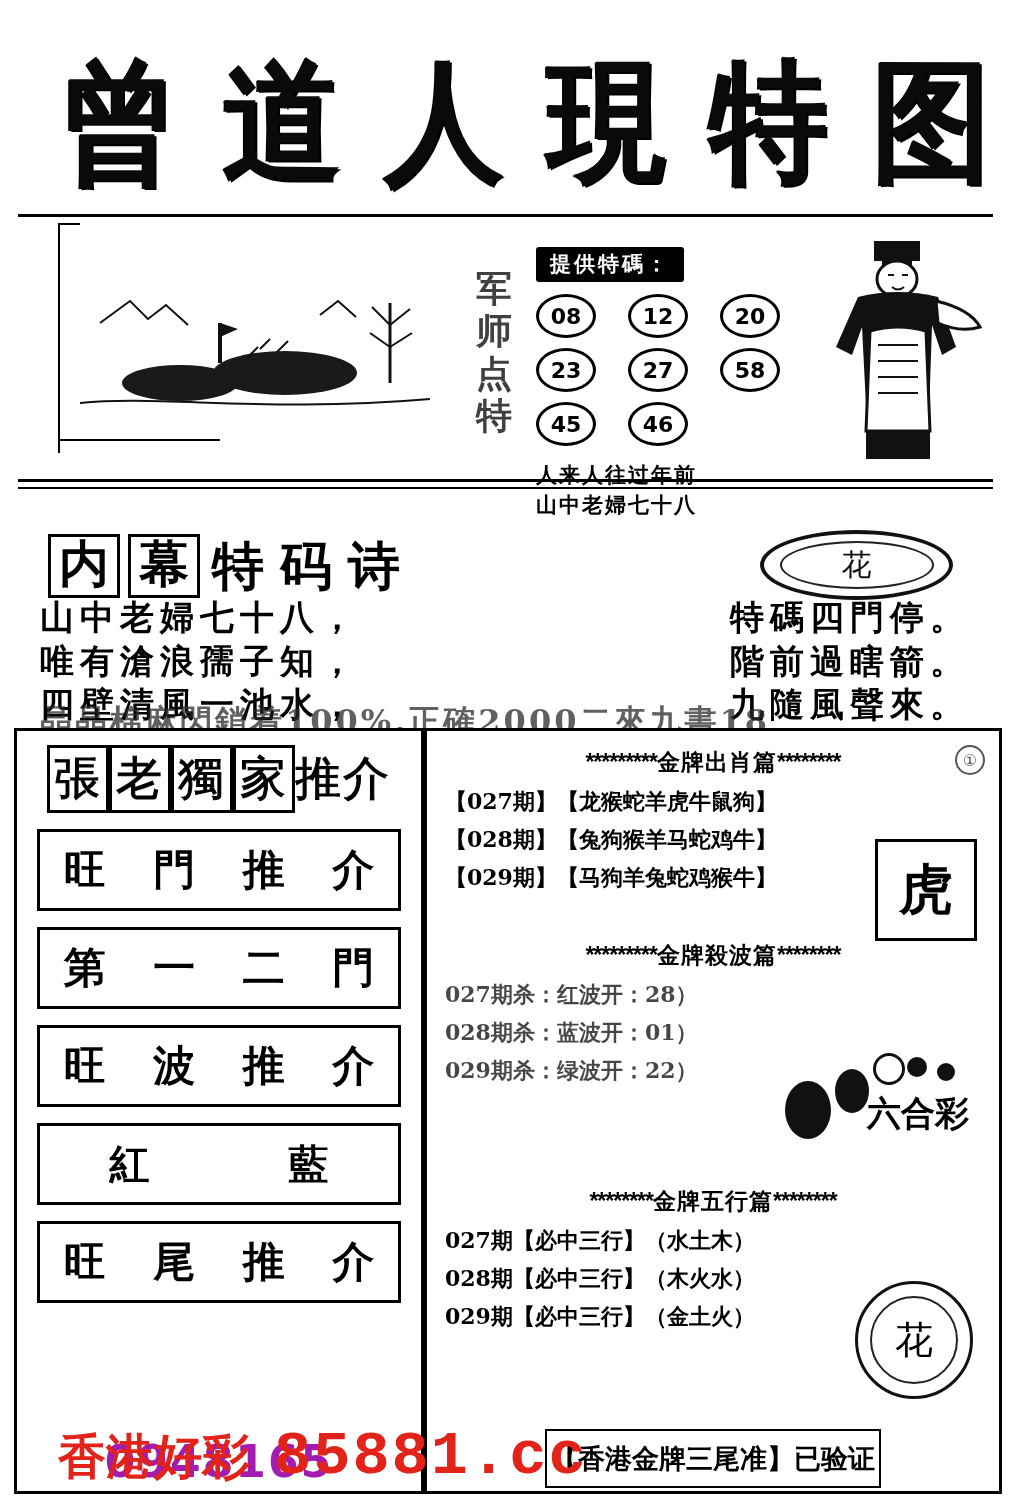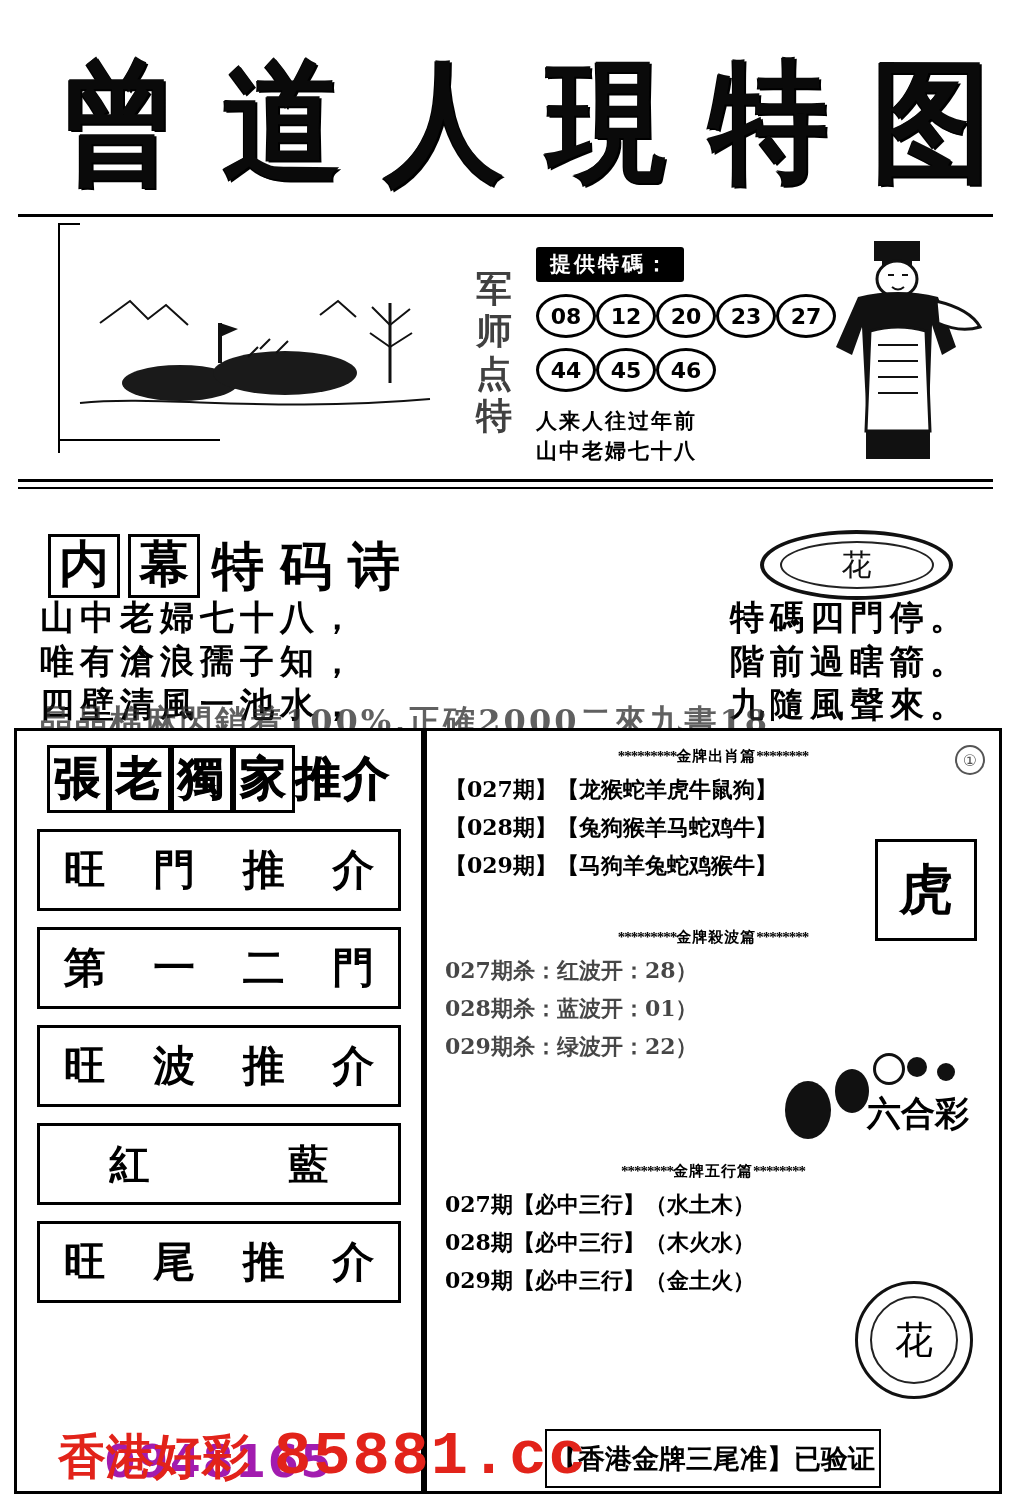--- a/index.html
+++ b/index.html
@@ -43,21 +43,21 @@
     font-family:"DejaVu Serif","Liberation Serif",serif;
     font-weight:bold;font-size:36px;line-height:1.18;text-align:center;color:#404040;
   }
 
   .codebox{position:absolute;left:518px;top:30px;width:270px;}
   .codebox .hdr{
     display:inline-block;background:#000;color:#fff;font-weight:bold;
     font-size:21px;letter-spacing:3px;padding:3px 14px 4px;border-radius:3px;
     font-family:Liberation Serif, serif;
   }
-  .balls{margin-top:12px;display:grid;grid-template-columns:repeat(5,1fr);gap:10px 0;}
+  .balls{margin-top:12px;display:grid;grid-template-columns:repeat(3,1fr);gap:10px 6px;}
   .ball{
     width:54px;height:38px;border:3px solid #000;border-radius:50%;
     display:flex;align-items:center;justify-content:center;
     font-weight:bold;font-size:22px;font-family:"DejaVu Sans",sans-serif;
   }
   .couplet{
     margin-top:14px;font-family:"DejaVu Serif","Liberation Serif",serif;
     font-weight:bold;font-size:21px;line-height:1.45;letter-spacing:2px;
   }
   .figure{position:absolute;left:790px;top:18px;width:180px;height:230px;}
@@ -98,21 +98,21 @@
   }
 
   
   .left-card{
     position:absolute;left:14px;top:728px;width:404px;height:760px;
     border:3px solid #000;background:#fff;
   }
   .left-card .title{
     margin:14px auto 0;width:360px;text-align:center;
     font-family:"DejaVu Serif","Liberation Serif",serif;
-    font-weight:bold;font-size:46px;letter-spacing:2px;
+    font-weight:normal;font-size:46px;letter-spacing:2px;
     -webkit-text-stroke:1px #000;
   }
   .left-card .title .boxed{
     border:3px solid #000;padding:0 4px;display:inline-block;
   }
   .row-box{
     margin:16px auto 0;width:358px;height:76px;border:3px solid #000;
     display:flex;align-items:center;justify-content:space-around;
     font-family:"DejaVu Serif","Liberation Serif",serif;
     font-weight:bold;font-size:42px;
@@ -123,22 +123,22 @@
     font-family:"DejaVu Sans",sans-serif;font-weight:bold;font-size:44px;
     letter-spacing:2px;color:#a21caf;
   }
 
   
   .right-card{
     position:absolute;left:424px;top:728px;width:572px;height:760px;
     border:3px solid #000;background:#fff;
   }
   .sec-head{
-    text-align:center;font-family:Liberation Serif, serif;
-    font-weight:bold;font-size:15px;letter-spacing:1px;margin-top:16px;
+    text-align:center;font-family:Liberation Sans, sans-serif;
+    font-weight:bold;font-size:23px;letter-spacing:1px;margin-top:16px;
   }
   .sec-head .stars{letter-spacing:-1px;}
   .lines{margin:5px 0 0 18px;font-family:"DejaVu Serif","Liberation Serif",serif;
     font-weight:bold;font-size:22px;line-height:1.72;}
   .lines.faded{opacity:.72;}
   .tiger{
     position:absolute;right:22px;top:108px;width:96px;height:96px;
     border:3px solid #000;display:flex;align-items:center;justify-content:center;
     font-size:54px;font-family:"DejaVu Serif",serif;font-weight:bold;
   }
@@ -214,21 +214,21 @@
     <div class="vert-title">军师点特</div>
 
     <div class="codebox">
       <div class="hdr">提供特碼：</div>
       <div class="balls">
         <div class="ball">08</div>
         <div class="ball">12</div>
         <div class="ball">20</div>
         <div class="ball">23</div>
         <div class="ball">27</div>
-        <div class="ball">44</div>
+        <div class="ball">58</div>
         <div class="ball">45</div>
         <div class="ball">46</div>
       </div>
       <div class="couplet">
         <div>人来人往过年前</div>
         <div>山中老婦七十八</div>
       </div>
     </div>
 
     <div class="figure">

